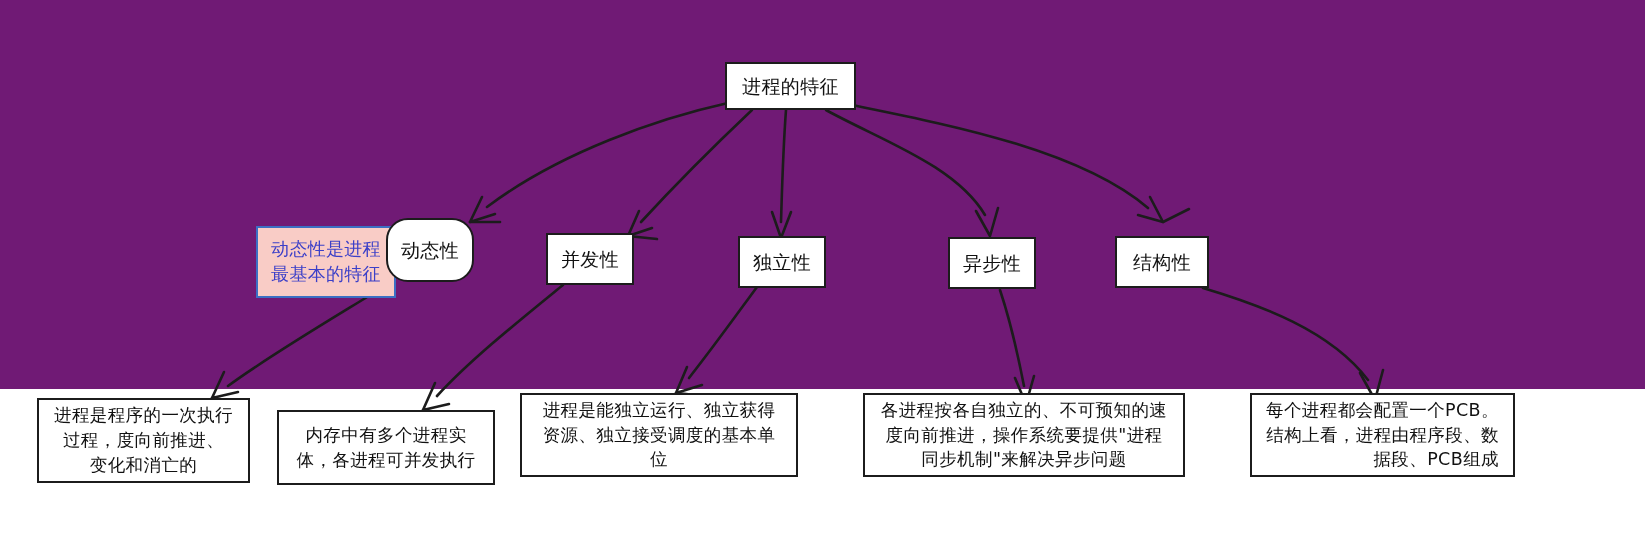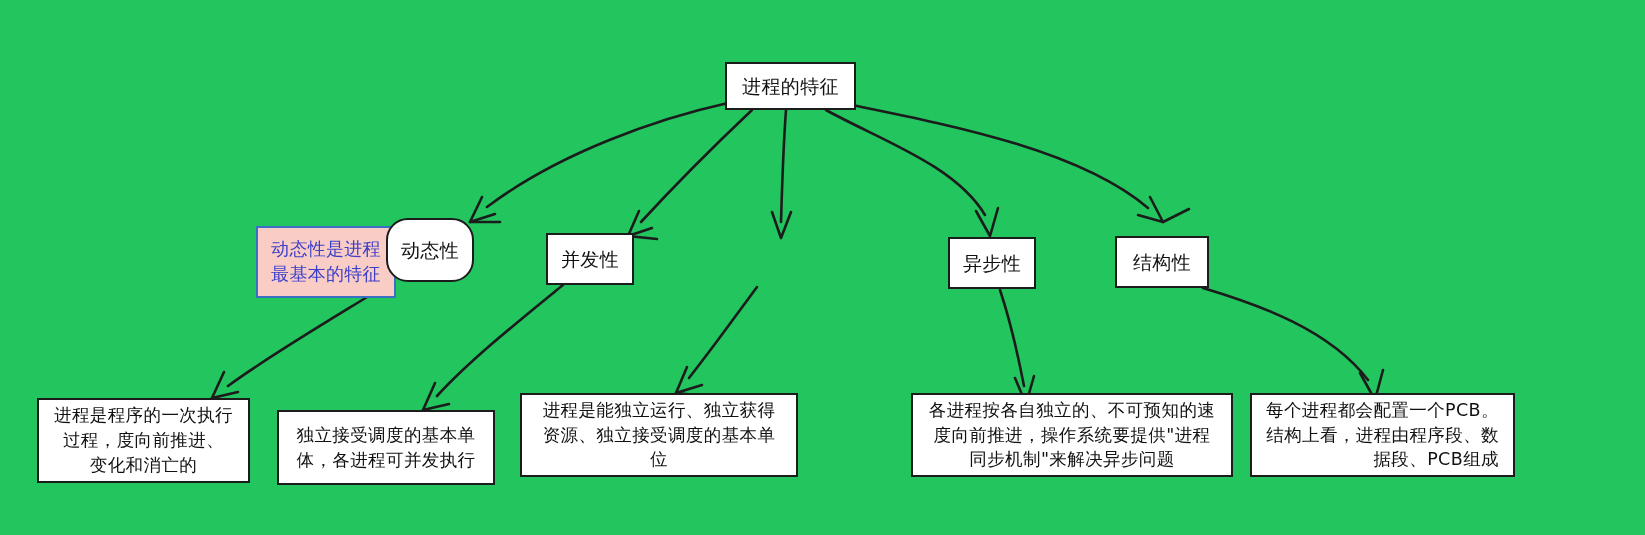--- a/index.html
+++ b/index.html
@@ -9,22 +9,22 @@
   }
   body {
     width: 1645px;
     height: 535px;
     font-family: "DejaVu Sans", "Liberation Sans", sans-serif;
     overflow: hidden;
   }
   #diagram-root {
     position: relative;
     width: 1645px;
-    height: 535px;
-    background: #22c55e;
+    height: 389px;
+    background: #701a75;
   }
   svg.canvas {
     position: absolute;
     left: 0;
     top: 0;
     width: 1645px;
     height: 535px;
   }
   .edge {
     fill: none;
@@ -150,37 +150,38 @@
 
   <div class="node node-root" style="left:725px; top:62px; width:131px; height:48px;">进程的特征</div>
 
   <div class="node-note" style="left:256px; top:214px; width:140px; height:72px;">动态性是进程
 最基本的特征</div>
 
   <div class="node node-branch" style="left:386px; top:218px; width:88px; height:64px;border-radius:22px;">动态性</div>
 
   <div class="node node-branch" style="left:546px; top:233px; width:88px; height:52px;">并发性</div>
 
+  <div class="node node-branch" style="left:738px; top:236px; width:88px; height:52px;">独立性</div>
 
   <div class="node node-branch" style="left:948px; top:237px; width:88px; height:52px;">异步性</div>
 
   <div class="node node-branch" style="left:1115px; top:236px; width:94px; height:52px;">结构性</div>
 
   <div class="node node-leaf" style="left:37px; top:398px; width:213px; height:85px;">进程是程序的一次执行
 过程，度向前推进、
 变化和消亡的</div>
 
-  <div class="node node-leaf" style="left:277px; top:410px; width:218px; height:75px;">独立接受调度的基本单
+  <div class="node node-leaf" style="left:277px; top:410px; width:218px; height:75px;">内存中有多个进程实
 体，各进程可并发执行</div>
 
   <div class="node node-leaf" style="left:520px; top:393px; width:278px; height:84px;">进程是能独立运行、独立获得
 资源、独立接受调度的基本单
 位</div>
 
-  <div class="node node-leaf" style="left:863px; top:393px; width:322px; height:84px;margin-left:48px;">各进程按各自独立的、不可预知的速
+  <div class="node node-leaf" style="left:863px; top:393px; width:322px; height:84px;">各进程按各自独立的、不可预知的速
 度向前推进，操作系统要提供"进程
 同步机制"来解决异步问题</div>
 
   <div class="node node-leaf" style="left:1250px; top:393px; width:265px; height:84px;text-align:right;">每个进程都会配置一个PCB。
 结构上看，进程由程序段、数
 据段、PCB组成</div>
 
 </div>
 
 </body></html>

